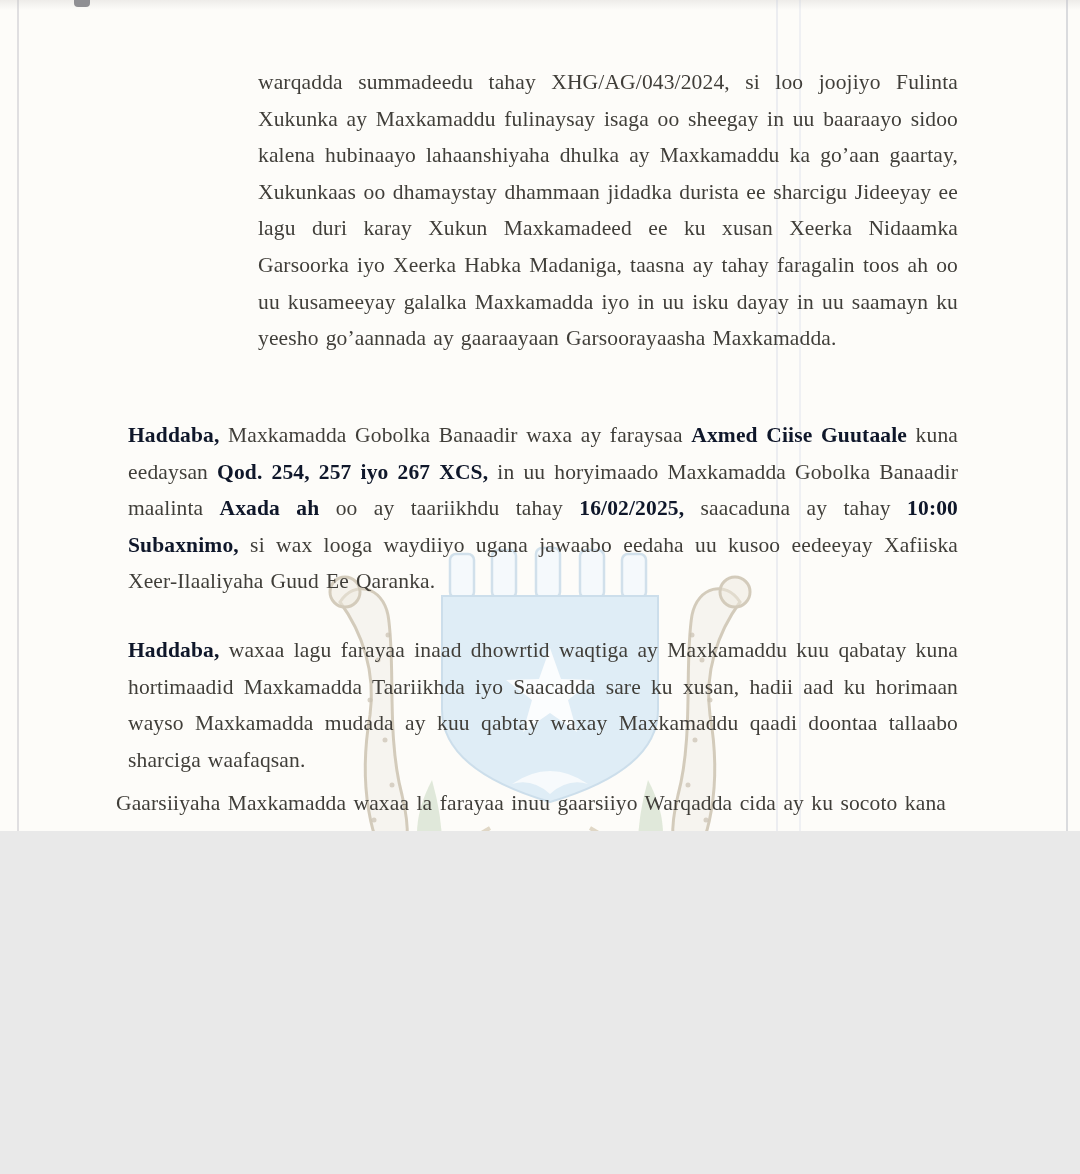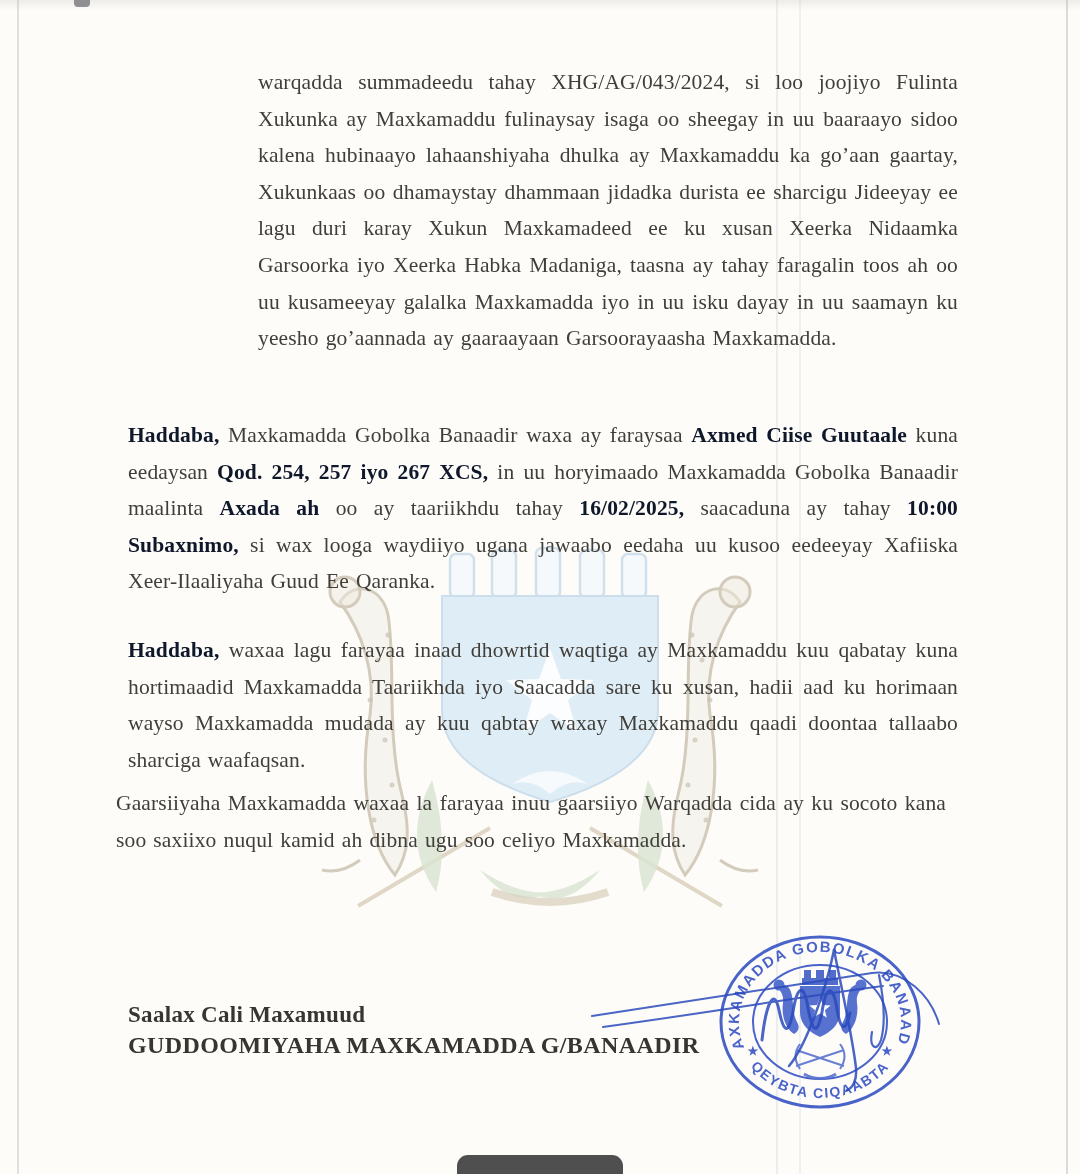--- a/index.html
+++ b/index.html
@@ -1,17 +1,17 @@
 <!DOCTYPE html>
 <html><head>
 <meta charset="utf-8">
 <style>
   html,body{margin:0;padding:0;background:#e9e9e9;}
   .page{
-    position:relative;width:1080px;height:1174px;overflow:hidden;
+    position:relative;width:1080px;height:831px;overflow:hidden;
     background:#fdfcf9;
     font-family:"Liberation Serif","DejaVu Serif",serif;
   }
   
   .edge-line{position:absolute;top:0;height:100%;}
   .edge-left{left:17px;width:2px;background:rgba(188,188,196,.45);}
   .edge-right{left:1066px;width:2px;background:rgba(183,186,195,.5);}
   .fold-a{left:776px;width:2px;background:rgba(176,186,214,.22);}
   .fold-b{left:799px;width:2px;background:rgba(176,186,214,.18);}
   .top-noise{position:absolute;left:0;top:0;width:100%;height:10px;

